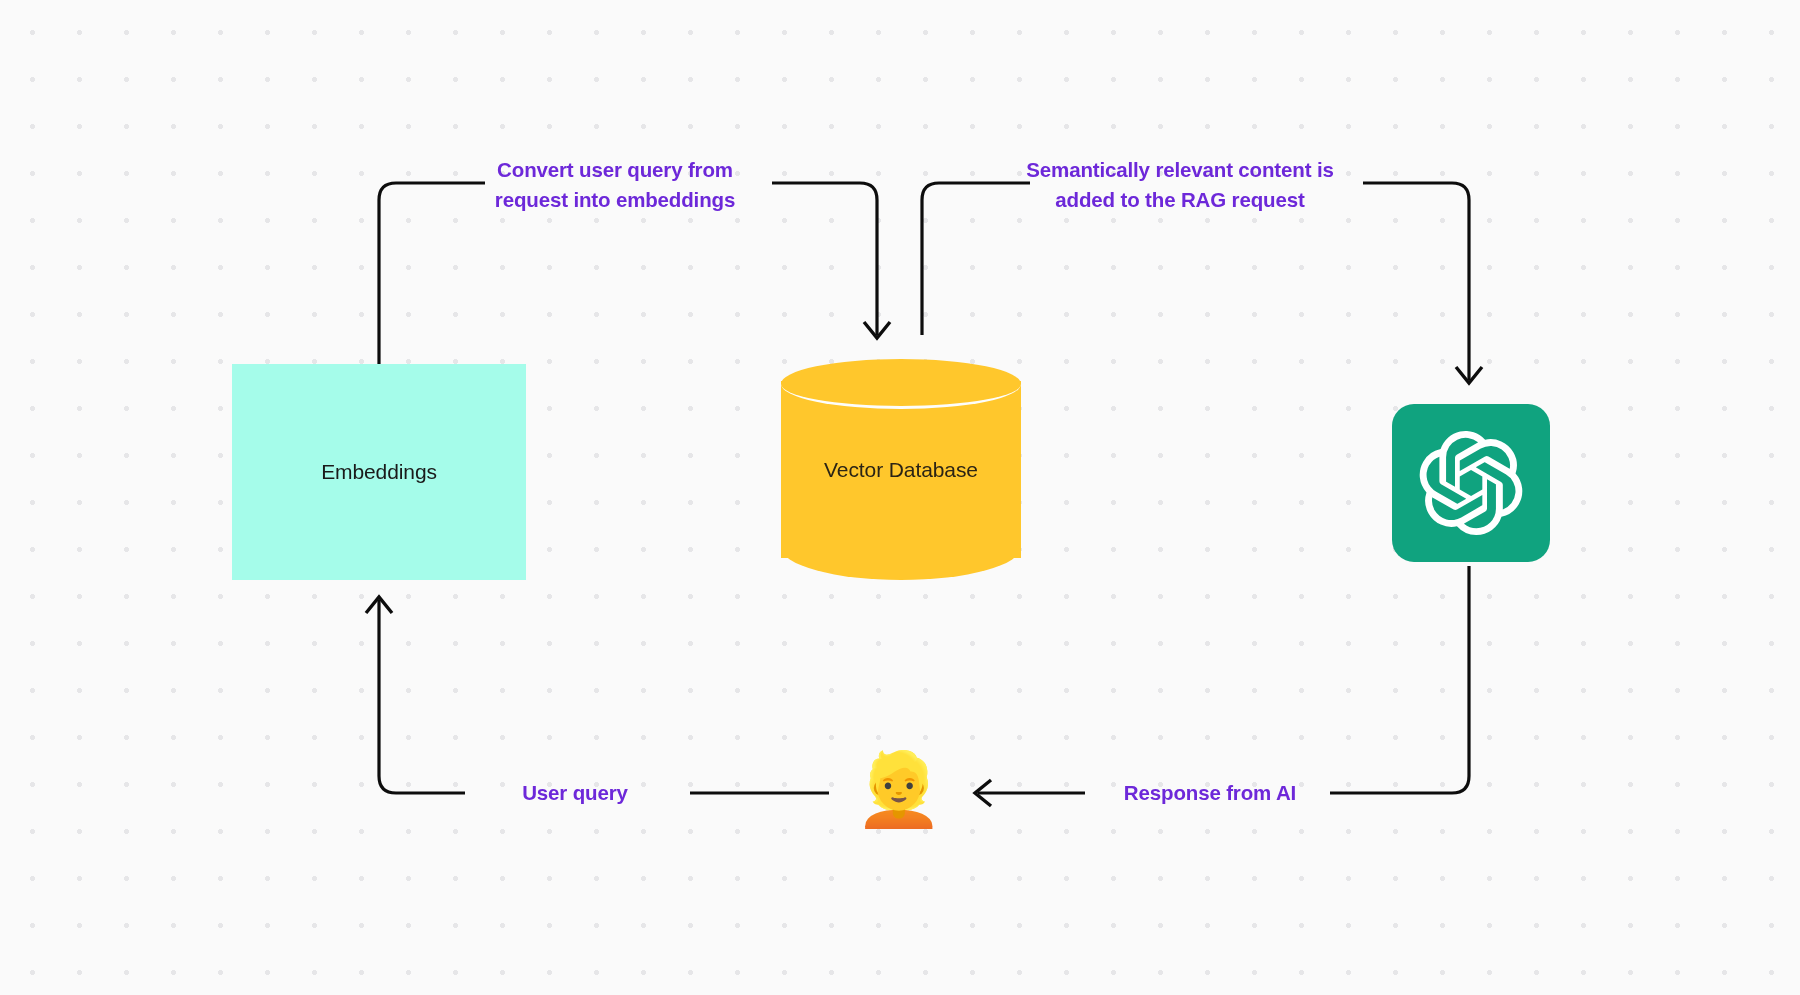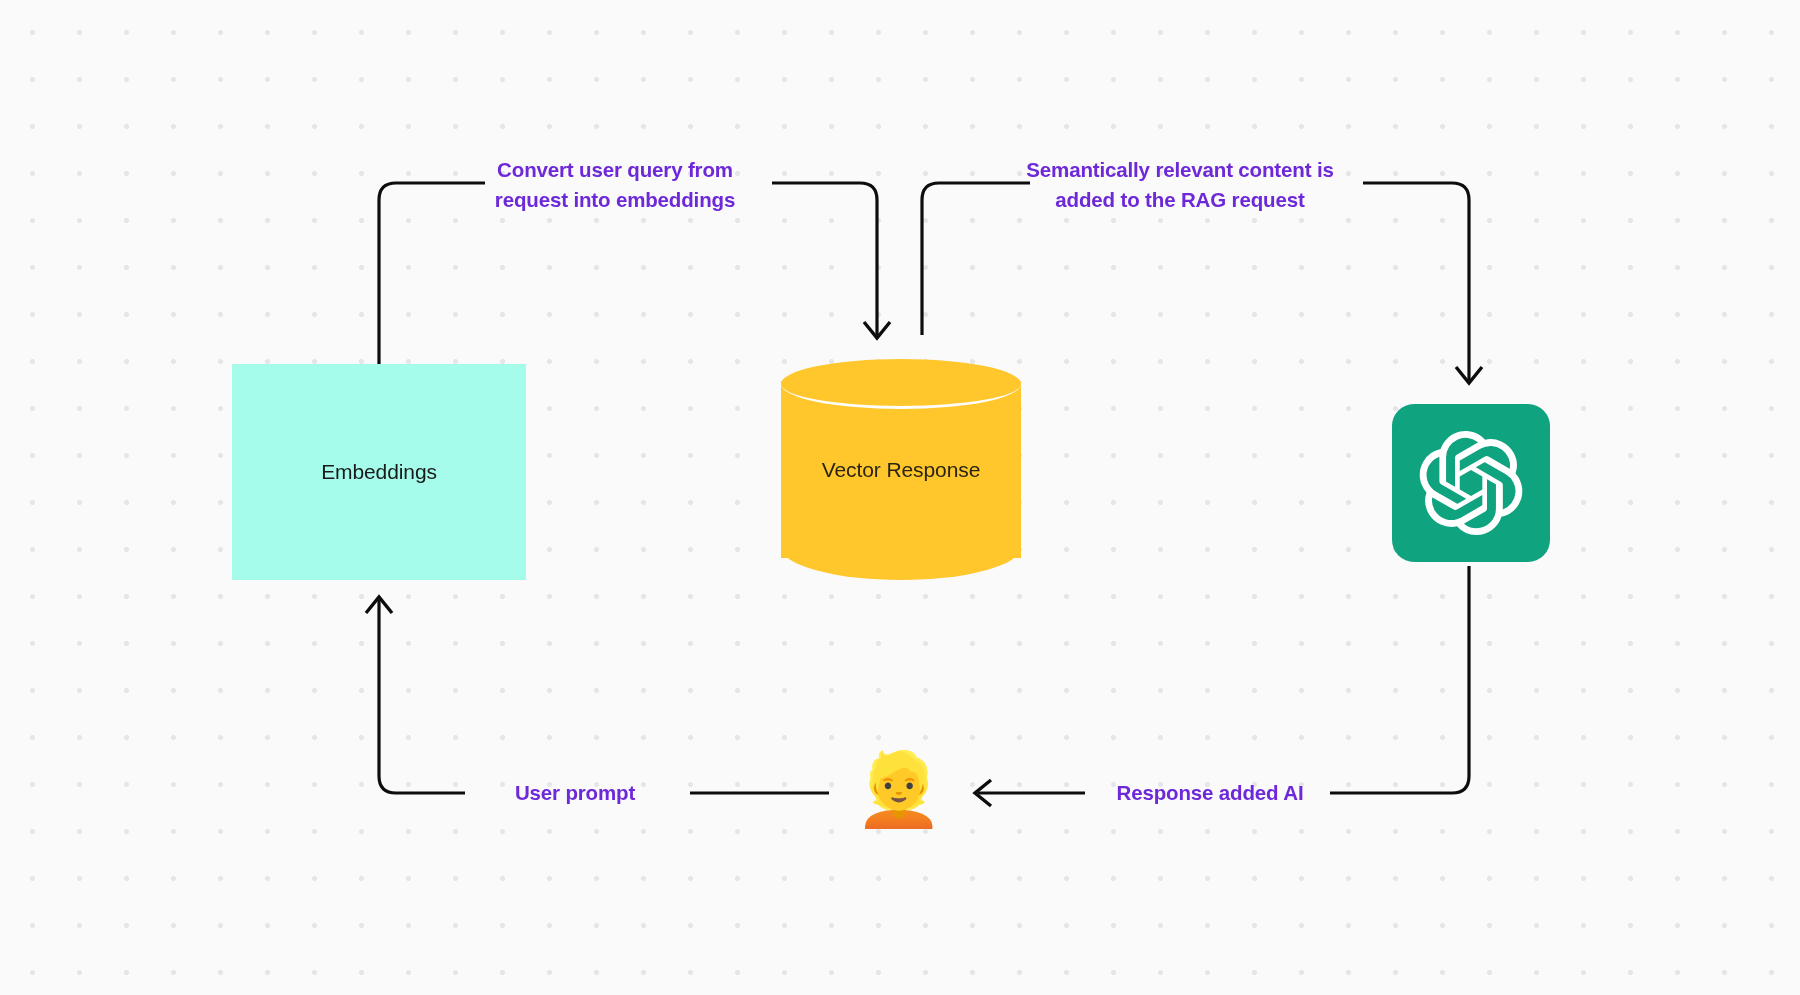--- a/index.html
+++ b/index.html
@@ -197,36 +197,36 @@
   </svg>
 
   <div class="node" id="embeddings-node">
     <span class="node-label">Embeddings</span>
   </div>
 
   <div class="node" id="vector-db-node">
     <div class="cyl-bottom"></div>
     <div class="cyl-body"></div>
     <div class="cyl-top"></div>
-    <span class="node-label">Vector Response</span>
+    <span class="node-label">Vector Database</span>
   </div>
 
   <div class="node" id="openai-node">
     <svg width="104" height="104" viewBox="0 0 24 24">
       <path fill="#FFFFFF" d="M22.2819 9.8211a5.9847 5.9847 0 0 0-.5157-4.9108 6.0462 6.0462 0 0 0-6.5098-2.9A6.0651 6.0651 0 0 0 4.9807 4.1818a5.9847 5.9847 0 0 0-3.9977 2.9 6.0462 6.0462 0 0 0 .7427 7.0966 5.98 5.98 0 0 0 .511 4.9107 6.051 6.051 0 0 0 6.5146 2.9001A5.9847 5.9847 0 0 0 13.2599 24a6.0557 6.0557 0 0 0 5.7718-4.2058 5.9894 5.9894 0 0 0 3.9977-2.9001 6.0557 6.0557 0 0 0-.7475-7.0729zm-9.022 12.6081a4.4755 4.4755 0 0 1-2.8764-1.0408l.1419-.0804 4.7783-2.7582a.7948.7948 0 0 0 .3927-.6813v-6.7369l2.02 1.1686a.071.071 0 0 1 .038.052v5.5826a4.504 4.504 0 0 1-4.4945 4.4944zm-9.6607-4.1254a4.4708 4.4708 0 0 1-.5346-3.0137l.142.0852 4.783 2.7582a.7712.7712 0 0 0 .7806 0l5.8428-3.3685v2.3324a.0804.0804 0 0 1-.0332.0615L9.74 19.9502a4.4992 4.4992 0 0 1-6.1408-1.6464zM2.3408 7.8956a4.485 4.485 0 0 1 2.3655-1.9728V11.6a.7664.7664 0 0 0 .3879.6765l5.8144 3.3543-2.0201 1.1685a.0757.0757 0 0 1-.071 0l-4.8303-2.7865A4.504 4.504 0 0 1 2.3408 7.872zm16.5963 3.8558L13.1038 8.364 15.1192 7.2a.0757.0757 0 0 1 .071 0l4.8303 2.7913a4.4944 4.4944 0 0 1-.6765 8.1042v-5.6772a.79.79 0 0 0-.4069-.667zm2.0107-3.0231l-.142-.0852-4.7735-2.7818a.7759.7759 0 0 0-.7854 0L9.409 9.2297V6.8974a.0662.0662 0 0 1 .0284-.0615l4.8303-2.7866a4.4992 4.4992 0 0 1 6.6802 4.6581zM8.3065 12.863l-2.02-1.1638a.0804.0804 0 0 1-.038-.0567V6.0742a4.4992 4.4992 0 0 1 7.3757-3.4537l-.142.0805L8.704 5.459a.7948.7948 0 0 0-.3927.6813zm1.0976-2.3654l2.602-1.4998 2.6069 1.4998v2.9994l-2.5974 1.4997-2.6067-1.4997z"></path>
     </svg>
   </div>
 
   <div class="node" id="user-node">
     <span>👱</span>
   </div>
 
   <div class="edge-label" id="label-convert">Convert user query from
 request into embeddings</div>
 
   <div class="edge-label" id="label-semantic">Semantically relevant content is
 added to the RAG request</div>
 
-  <div class="edge-label" id="label-user-query">User prompt</div>
-
-  <div class="edge-label" id="label-response">Response added AI</div>
+  <div class="edge-label" id="label-user-query">User query</div>
+
+  <div class="edge-label" id="label-response">Response from AI</div>
 
 </div>
 
 </body></html>

